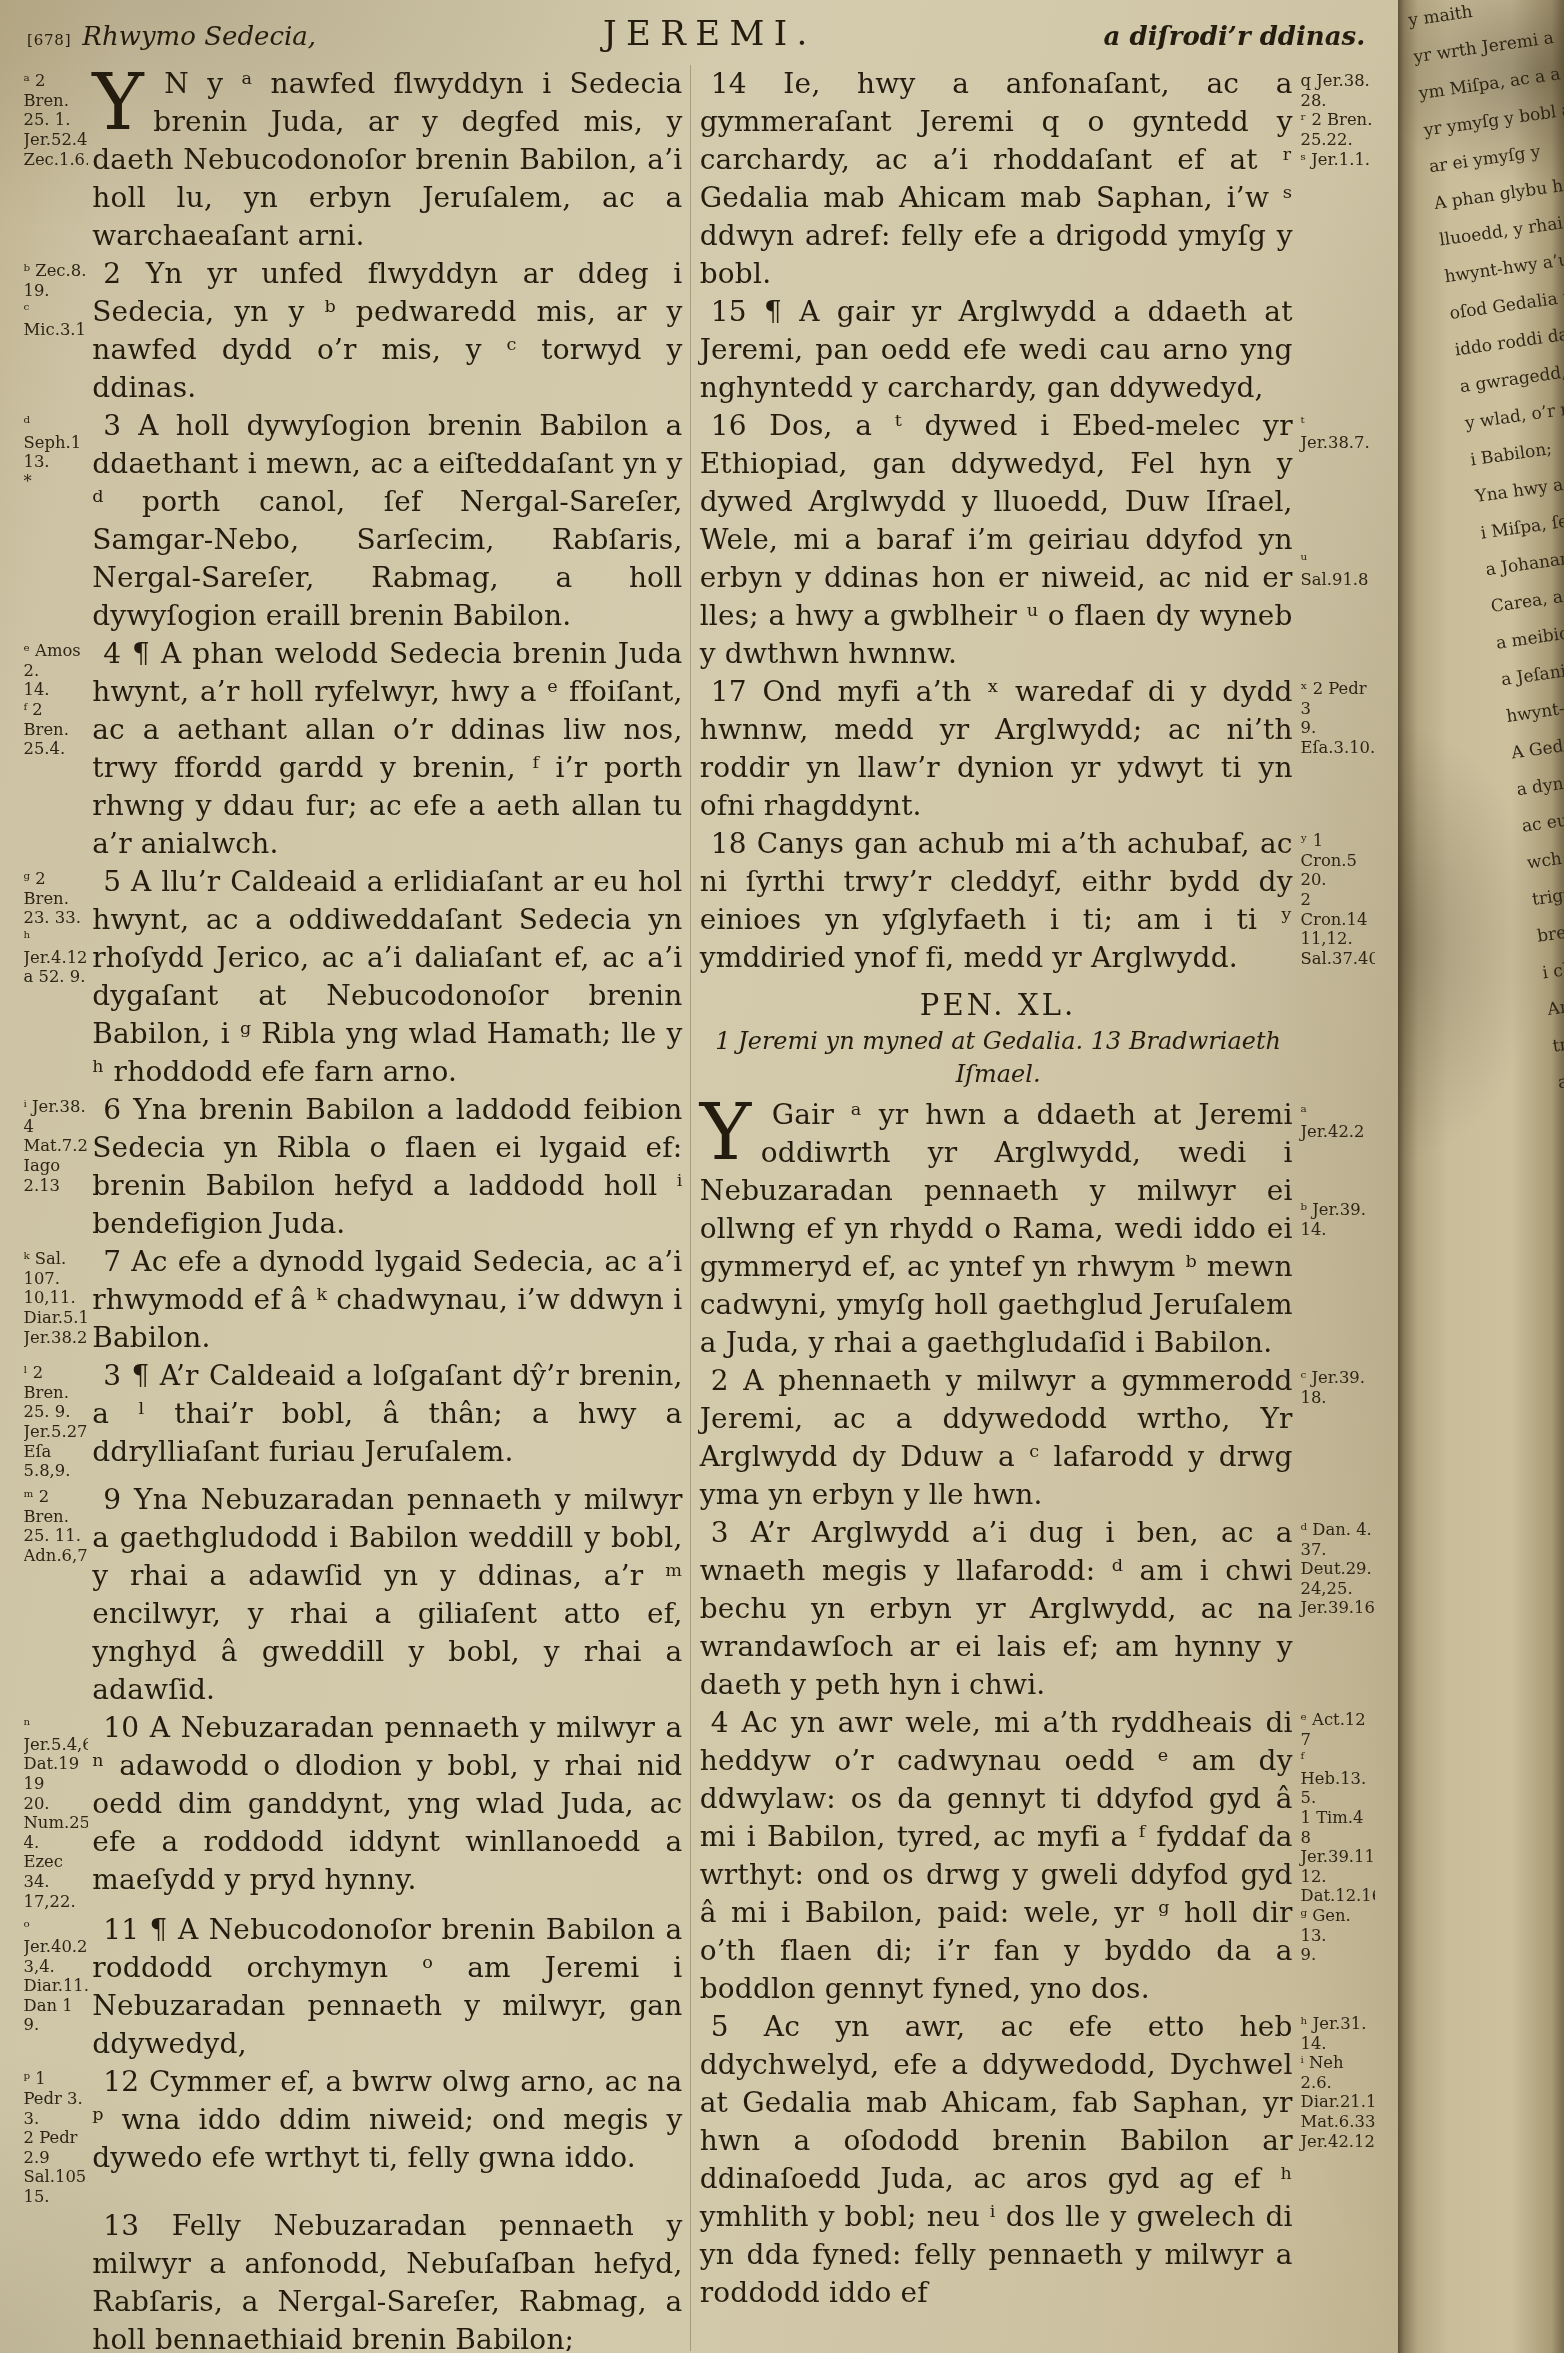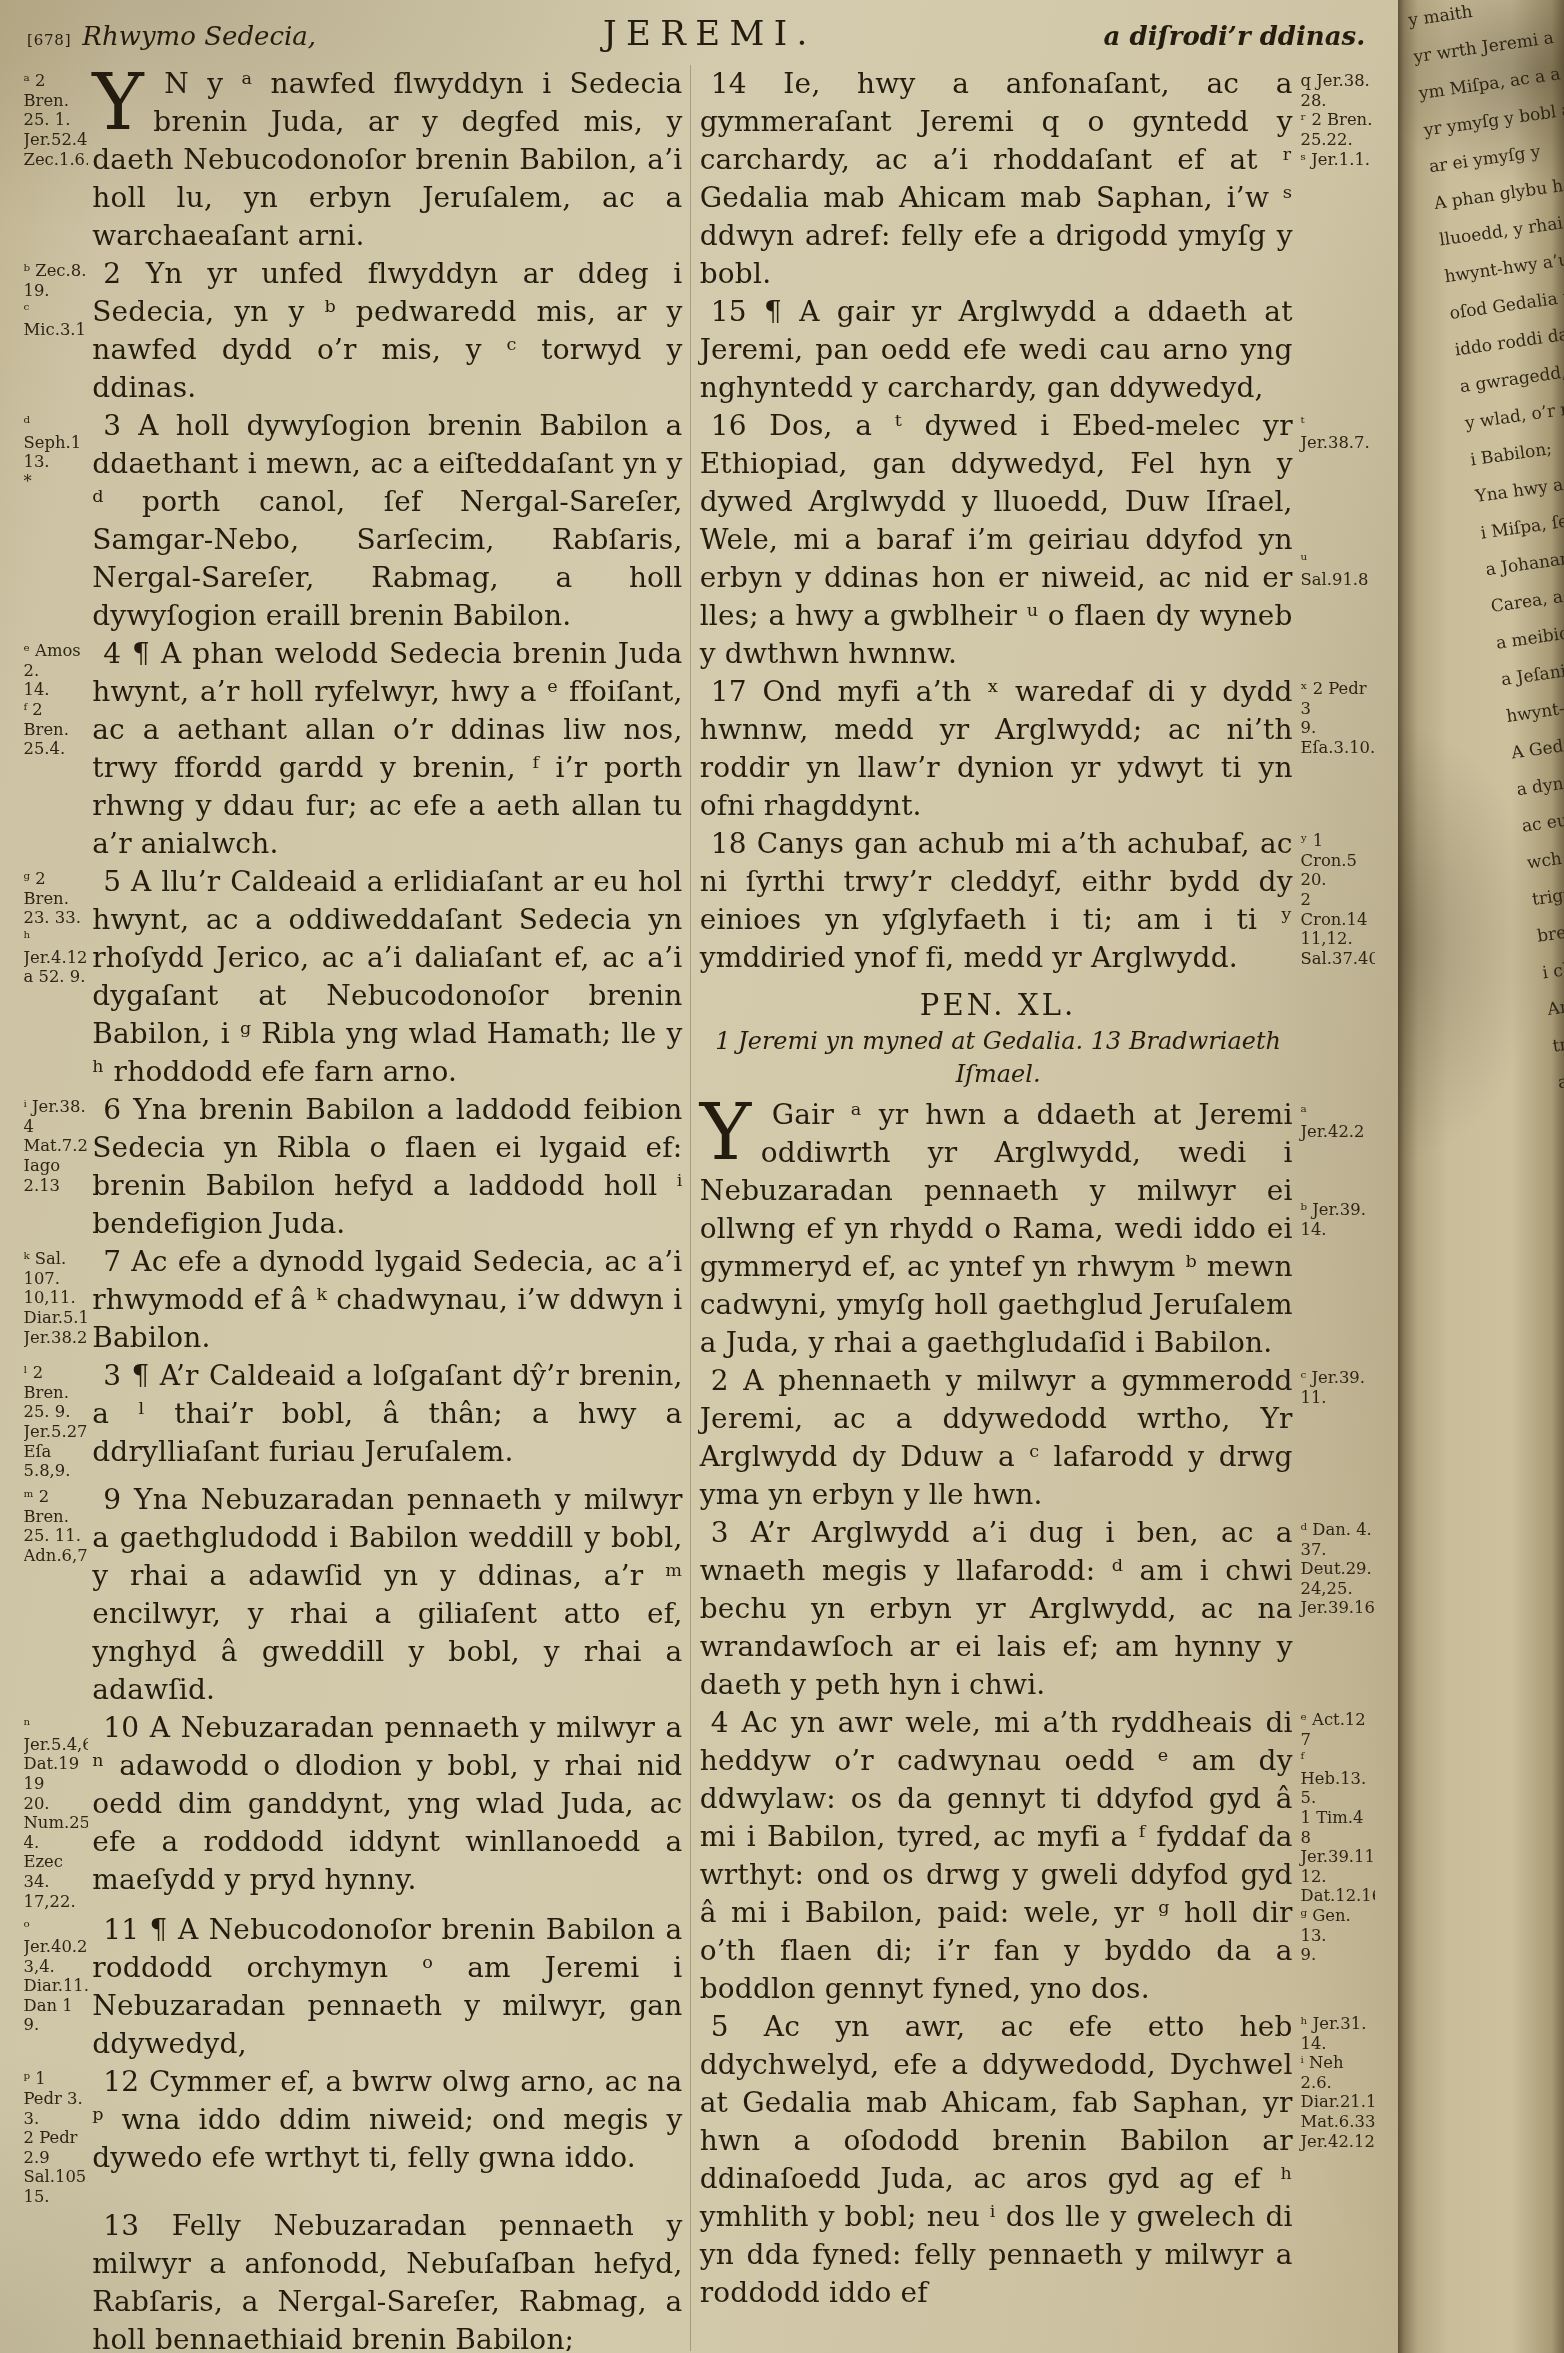--- a/index.html
+++ b/index.html
@@ -298,21 +298,21 @@
 
 ᵇ Jer.39.
 14.</div>
         </div>
 
         <div class="verse-row">
           <div class="verse-body">
             <span class="verse-text">2 A phennaeth y milwyr a gymmerodd Jeremi, ac a ddywedodd wrtho, Yr Arglwydd dy Dduw a ᶜ lafarodd y drwg yma yn erbyn y lle hwn.</span>
           </div>
           <div class="margin-notes ink">ᶜ Jer.39.
-11.</div>
+18.</div>
         </div>
 
         <div class="verse-row">
           <div class="verse-body">
             <span class="verse-text">3 A’r Arglwydd a’i dug i ben, ac a wnaeth megis y llafarodd: ᵈ am i chwi bechu yn erbyn yr Arglwydd, ac na wrandawſoch ar ei lais ef; am hynny y daeth y peth hyn i chwi.</span>
           </div>
           <div class="margin-notes ink">ᵈ Dan. 4.
 37.
 Deut.29.
 24,25.

